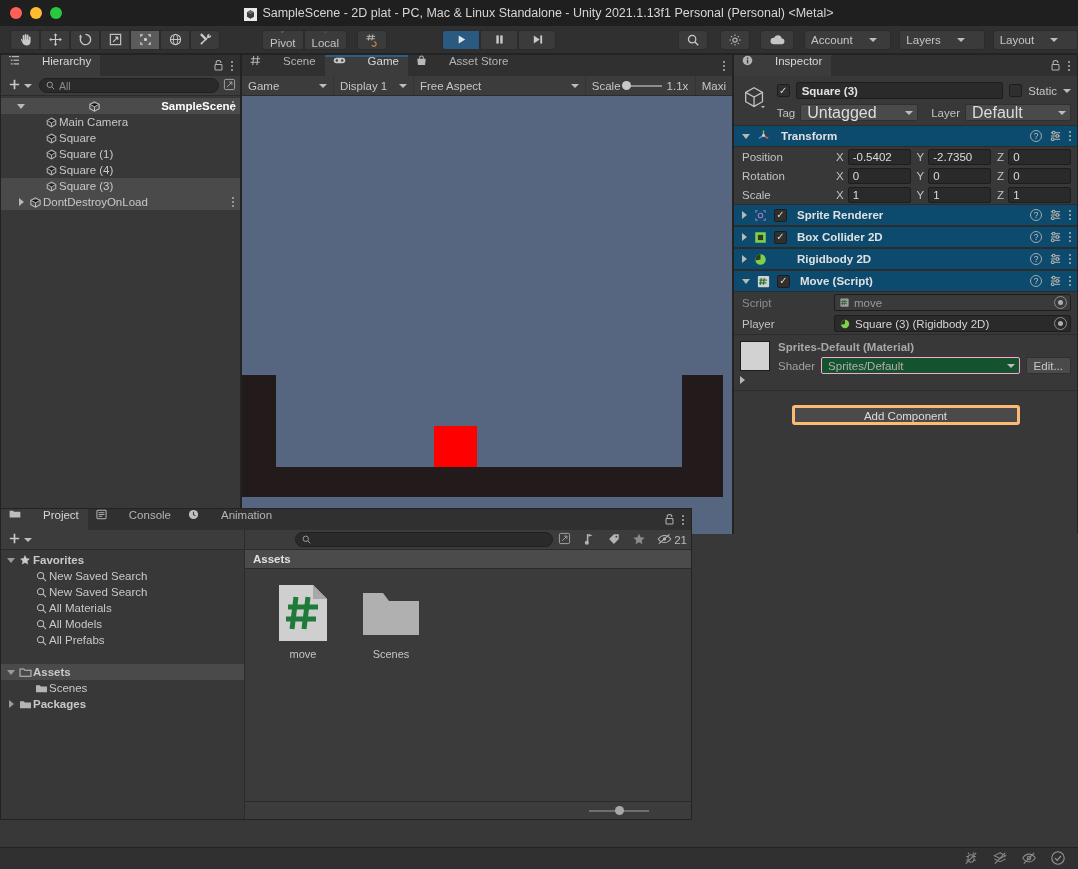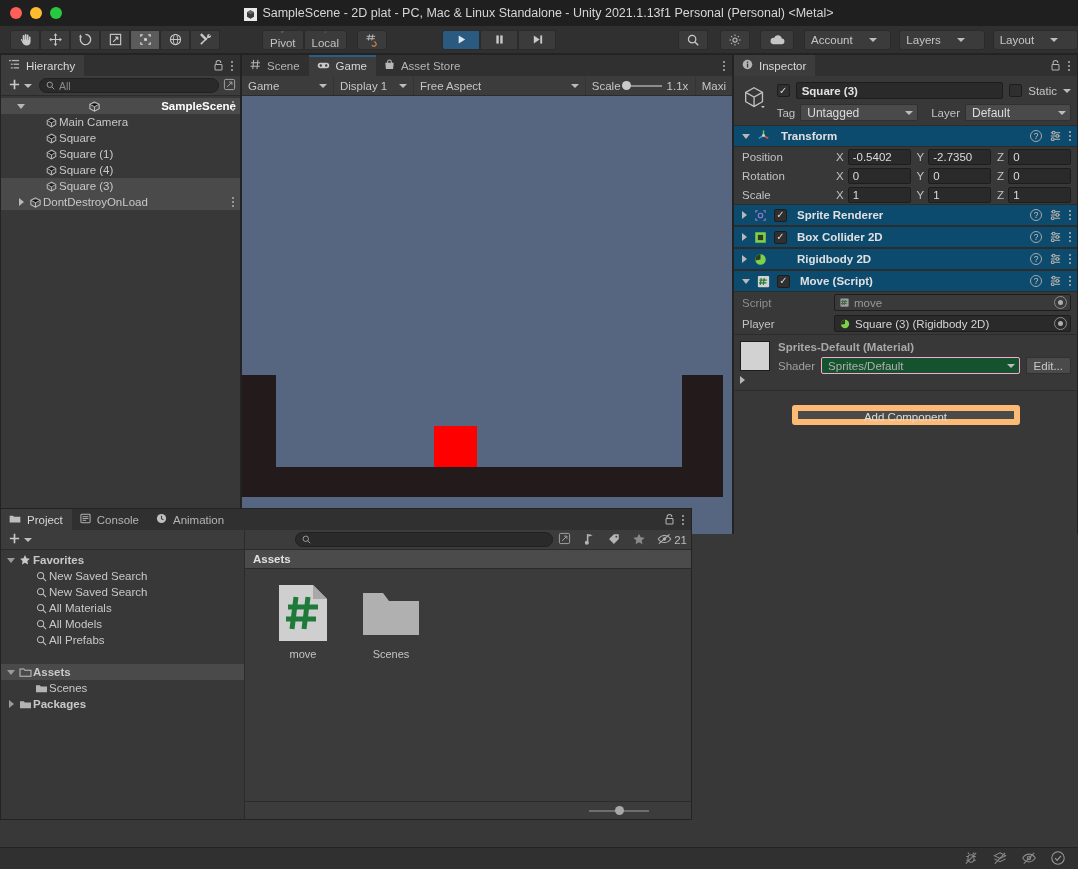--- a/index.html
+++ b/index.html
@@ -59,21 +59,21 @@
   .caret { width: 0; height: 0; border-left: 4px solid transparent;
            border-right: 4px solid transparent; border-top: 4px solid #bdbdbd; }
 
   
   .panel { position: absolute; background: #383838; border: 1px solid #232323; }
   .tabbar {
     height: 21px; background: #303030; display: flex; align-items: stretch;
     position: relative;
   }
   .tab {
-    display: flex; align-items: center; gap: 6px; padding: 0 9px 0 8px;
+    display: flex; gap: 22px; padding: 0 9px 0 8px;
     font-size: 11.5px; color: #b4b4b4; background: transparent;
   }
   .tab.active { background: #3c3c3c; color: #d8d8d8; }
   .tab.active.blue { box-shadow: inset 0 2px 0 #2c5d87; }
   .tabbar-right {
     margin-left: auto; display: flex; align-items: center; gap: 7px; padding-right: 7px;
   }
   .kebab { display: flex; flex-direction: column; gap: 2px; }
   .kebab i { width: 2px; height: 2px; background: #b0b0b0; border-radius: 50%; display: block; }
 
@@ -138,21 +138,21 @@
     flex: 1; height: 17px; background: #2a2a2a; border: 1px solid #1d1d1d;
     border-radius: 2px; padding: 0 5px; display: flex; align-items: center;
     font-size: 11.5px; color: #e2e2e2; font-weight: bold;
   }
   .static-lbl { font-size: 11.5px; color: #c6c6c6; }
   .row-b { display: flex; align-items: center; gap: 5px; margin-top: 5px; }
   .lbl { font-size: 11.5px; color: #c2c2c2; }
   .dropdown {
     height: 17px; background: #4a4a4a; border: 1px solid #303030; border-radius: 2px;
     display: flex; align-items: center; justify-content: space-between;
-    padding: 0 4px 0 6px; font-size: 12px; color: #dcdcdc; gap: 28px;
+    padding: 0 4px 0 6px; font-size: 16px; color: #dcdcdc; gap: 28px;
   }
   .comp-header {
     height: 22px; background: #0c4a6e; border-top: 1px solid #2c2c2c;
     border-bottom: 1px solid #2c2c2c; display: flex; align-items: center;
     gap: 6px; padding: 0 6px 0 4px;
   }
   .comp-title { font-size: 11.5px; font-weight: bold; color: #e0e0e0; flex: 1; margin-left: 4px; }
   .comp-icons { display: flex; align-items: center; gap: 7px; }
   .circle-q {
     width: 12px; height: 12px; border-radius: 50%; border: 1px solid #a8a8a8;
@@ -188,22 +188,22 @@
     display: flex; align-items: center; justify-content: space-between; padding: 0 4px 0 6px;
     font-size: 11.5px; color: #b0b0b0;
   }
   .edit-btn {
     height: 17px; background: #4a4a4a; border: 1px solid #303030; border-radius: 2px;
     padding: 0 7px; display: flex; align-items: center; font-size: 11.5px; color: #c8c8c8;
   }
   .addcomp-wrap { padding: 14px 0; display: flex; justify-content: center;
                   border-top: 1px solid #2c2c2c; }
   .addcomp {
-    width: 228px; height: 20px; background: #4a4a4a; border: 6px solid #fdba74;
-    border-radius: 3px; display: flex; align-items: flex-start; justify-content: center;
+    width: 228px; height: 20px; background: #4a4a4a; border: 3px solid #fdba74;
+    border-radius: 3px; display: flex; align-items: flex-end; justify-content: center;
     font-size: 11.5px; color: #dcdcdc;
   }
 
   
   #project { left: 0; top: 508px; width: 692px; height: 312px; }
   .p-toolrow { height: 20px; background: #3c3c3c; display: flex; align-items: center;
                border-bottom: 1px solid #2b2b2b; }
   .p-left { width: 244px; border-right: 1px solid #2b2b2b; height: 100%;
             display: flex; align-items: center; padding: 0 4px; gap: 4px; }
   .p-right { flex: 1; height: 100%; display: flex; align-items: center; padding: 0 4px; gap: 5px; }

